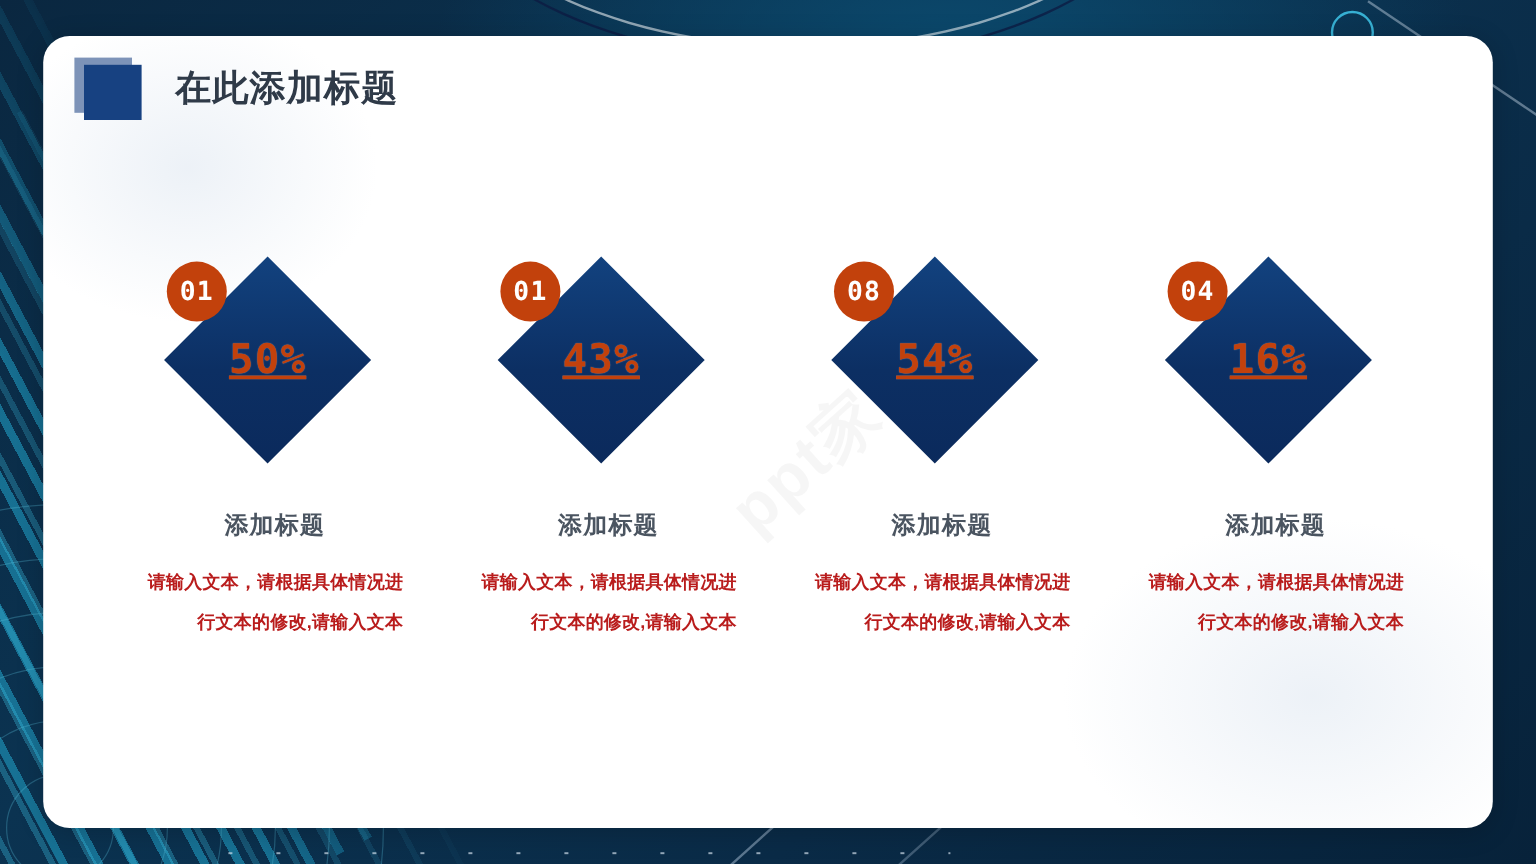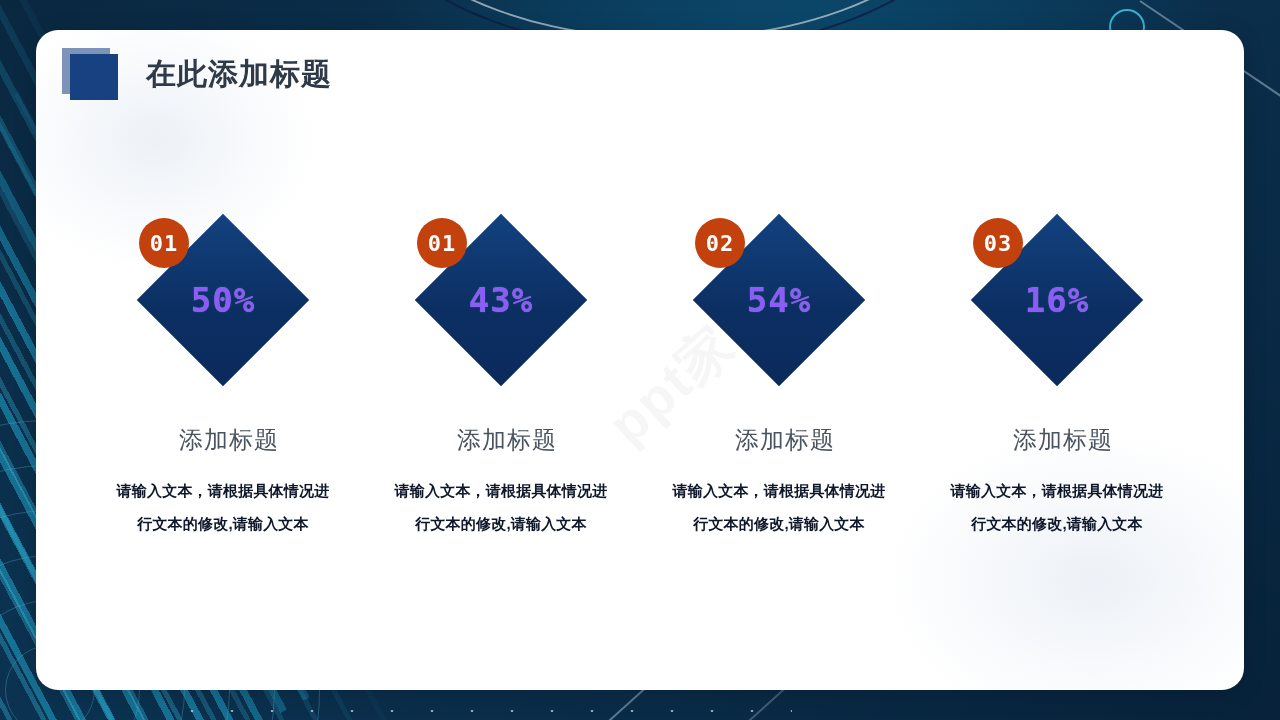--- a/index.html
+++ b/index.html
@@ -131,41 +131,42 @@
   .dia-wrap { position:relative; width:180px; height:180px; }
   .diamond {
     position:absolute; left:50%; top:50%;
     width:122px; height:122px; margin:-61px 0 0 -61px;
     background:linear-gradient(135deg,#12427f 0%,#0c2f63 55%,#0b2a5c 100%);
     transform:rotate(45deg);
   }
   .pct {
     position:absolute; left:0; top:0; width:180px; height:180px;
     display:flex; align-items:center; justify-content:center;
-    color:#8b5cf6; font-size:34px; font-weight:bold; letter-spacing:1px;
+    color:#c2410c; font-size:34px; font-weight:bold; letter-spacing:1px;
     font-family:"DejaVu Sans Mono","Liberation Mono",monospace;
     text-shadow:0 0 1px rgba(255,255,255,.4);
+    text-decoration:underline;
   }
   .badge {
     position:absolute; left:6px; top:8px;
     width:50px; height:50px; border-radius:50%;
     background:#c2410c;
     display:flex; align-items:center; justify-content:center;
     color:#ffffff; font-size:22px; font-weight:bold; letter-spacing:1px;
     font-family:"DejaVu Sans Mono","Liberation Mono",monospace;
   }
 
   .sub-title {
-    margin-top:34px; font-size:24px; font-weight:normal;
+    margin-top:34px; font-size:20px; font-weight:bold;
     color:#4a5460; letter-spacing:1px; white-space:nowrap;margin-left:12px;
   }
   .body-text {
     margin-top:18px; width:226px;
-    font-size:15px; line-height:33px; color:#0f172a;
-    text-align:center; font-weight:bold; letter-spacing:.2px;
+    font-size:15px; line-height:33px; color:#b91c1c;
+    text-align:right; font-weight:bold; letter-spacing:.2px;
   }
 </style>
 </head>
 <body>
 
 <div id="slide">
 
   <div class="stripes"></div>
   <div class="stripes s2"></div>
   <div class="arcs">
@@ -216,31 +217,31 @@
           <div class="badge">01</div>
         </div>
         <div class="sub-title">添加标题</div>
         <div class="body-text">请输入文本，请根据具体情况进行文本的修改,请输入文本</div>
       </div>
 
       <div class="item">
         <div class="dia-wrap">
           <div class="diamond"></div>
           <div class="pct">54%</div>
-          <div class="badge">02</div>
+          <div class="badge">08</div>
         </div>
         <div class="sub-title">添加标题</div>
         <div class="body-text">请输入文本，请根据具体情况进行文本的修改,请输入文本</div>
       </div>
 
       <div class="item">
         <div class="dia-wrap">
           <div class="diamond"></div>
           <div class="pct">16%</div>
-          <div class="badge">03</div>
+          <div class="badge">04</div>
         </div>
         <div class="sub-title">添加标题</div>
         <div class="body-text">请输入文本，请根据具体情况进行文本的修改,请输入文本</div>
       </div>
 
     </div>
   </div>
 </div>
 
 </body></html>

